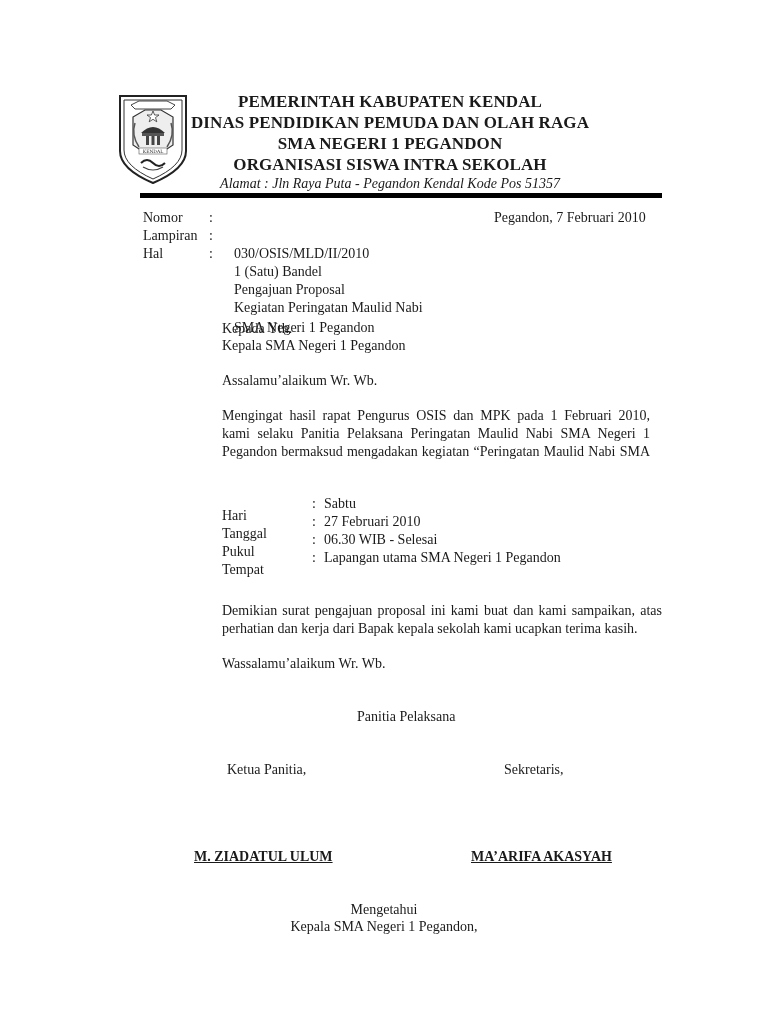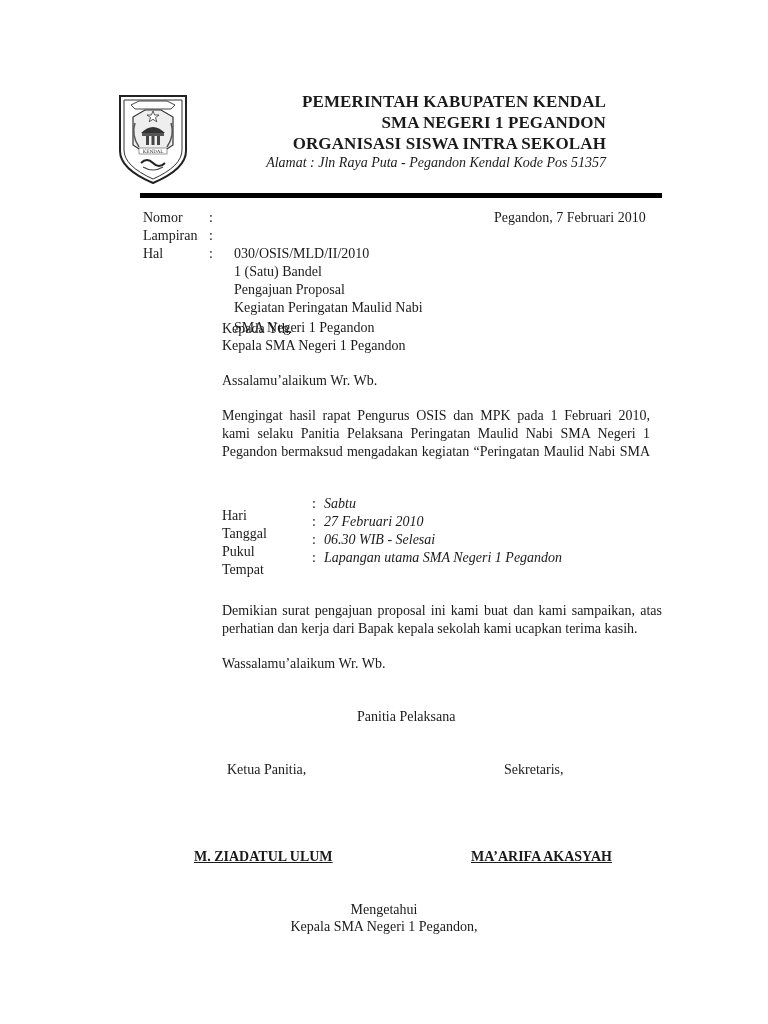--- a/index.html
+++ b/index.html
@@ -24,22 +24,21 @@
     
     .logo {
       position: absolute;
       left: 117px; top: 93px;
       width: 72px; height: 92px;
     }
     .head-lines {
       position: absolute;
       left: 190px; top: 91px;
       width: 400px;
-      text-align: right;
-      margin-left: 16px;
+      text-align: center;
     }
     .head-line {
       font-weight: bold;
       font-size: 17px;
       line-height: 21px;
       letter-spacing: 0.1px;
       white-space: nowrap;
     }
     .head-address {
       font-style: italic;
@@ -79,21 +78,21 @@
       display: block;
       text-align: justify;
       text-align-last: justify;
       white-space: normal;
     }
     .para .ln.last {
       text-align-last: left;
     }
     .det-label { left: 222px; margin-top: 12px; }
     .det-colon { left: 312px; }
-    .det-value { left: 324px; font-style: italic; }
+    .det-value { left: 324px; }
     .center {
       position: absolute;
       left: 0; width: 768px;
       text-align: center;
       font-size: 14px;
       line-height: 18px;
     }
     .sig-name {
       position: absolute;
       font-weight: bold;
@@ -132,20 +131,21 @@
       <rect x="22" y="55" width="28" height="6" fill="#fff" stroke="#555" stroke-width="0.6"></rect>
       <text x="36" y="60" font-size="4.5" text-anchor="middle" font-family="DejaVu Serif, serif" fill="#222">KENDAL</text>
 
       <path d="M24 70 Q30 64 36 70 Q42 76 48 70" fill="none" stroke="#222" stroke-width="2"></path>
       <path d="M26 74 Q36 80 46 74" fill="none" stroke="#444" stroke-width="1.2"></path>
     </svg>
   </div>
 
   <div class="head-lines">
     <div class="head-line">PEMERINTAH KABUPATEN KENDAL</div>
+    <div class="head-line">DINAS PENDIDIKAN PEMUDA DAN OLAH RAGA</div>
     <div class="head-line">SMA NEGERI 1 PEGANDON</div>
     <div class="head-line">ORGANISASI SISWA INTRA SEKOLAH</div>
     <div class="head-address">Alamat : Jln Raya Puta - Pegandon Kendal Kode Pos 51357</div>
   </div>
   <div class="head-rule"></div>
 
   <div class="t meta-label" style="top:209px">Nomor</div>
   <div class="t meta-colon" style="top:209px">:</div>
   <div class="t meta-value" style="top:209px">030/OSIS/MLD/II/2010</div>
 

